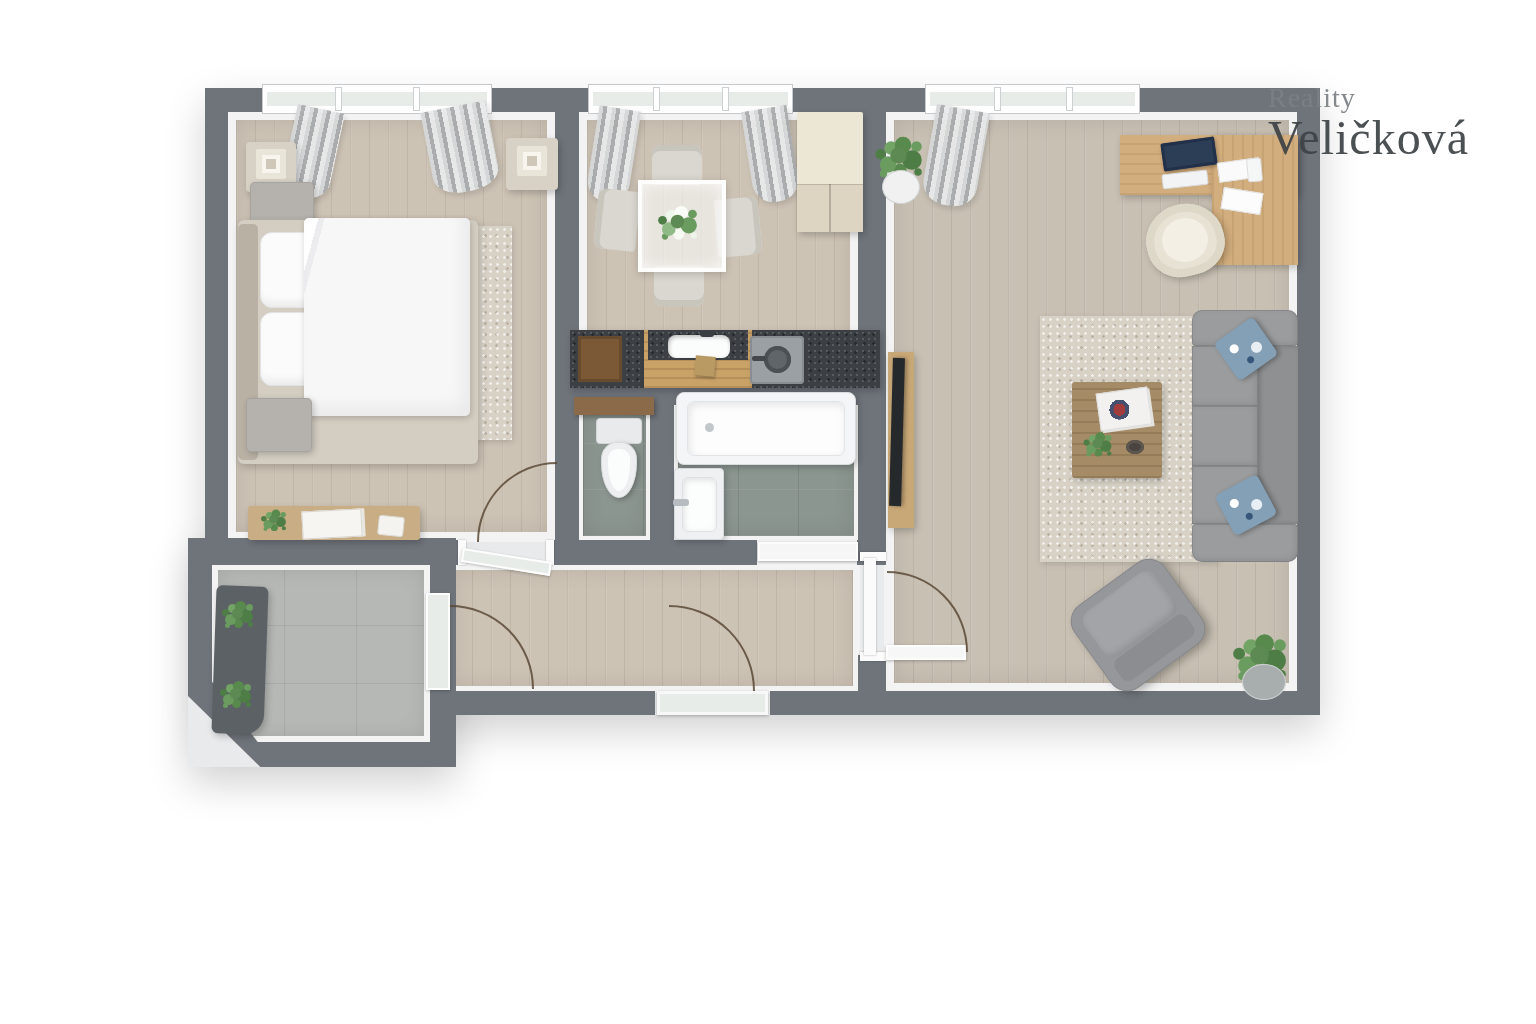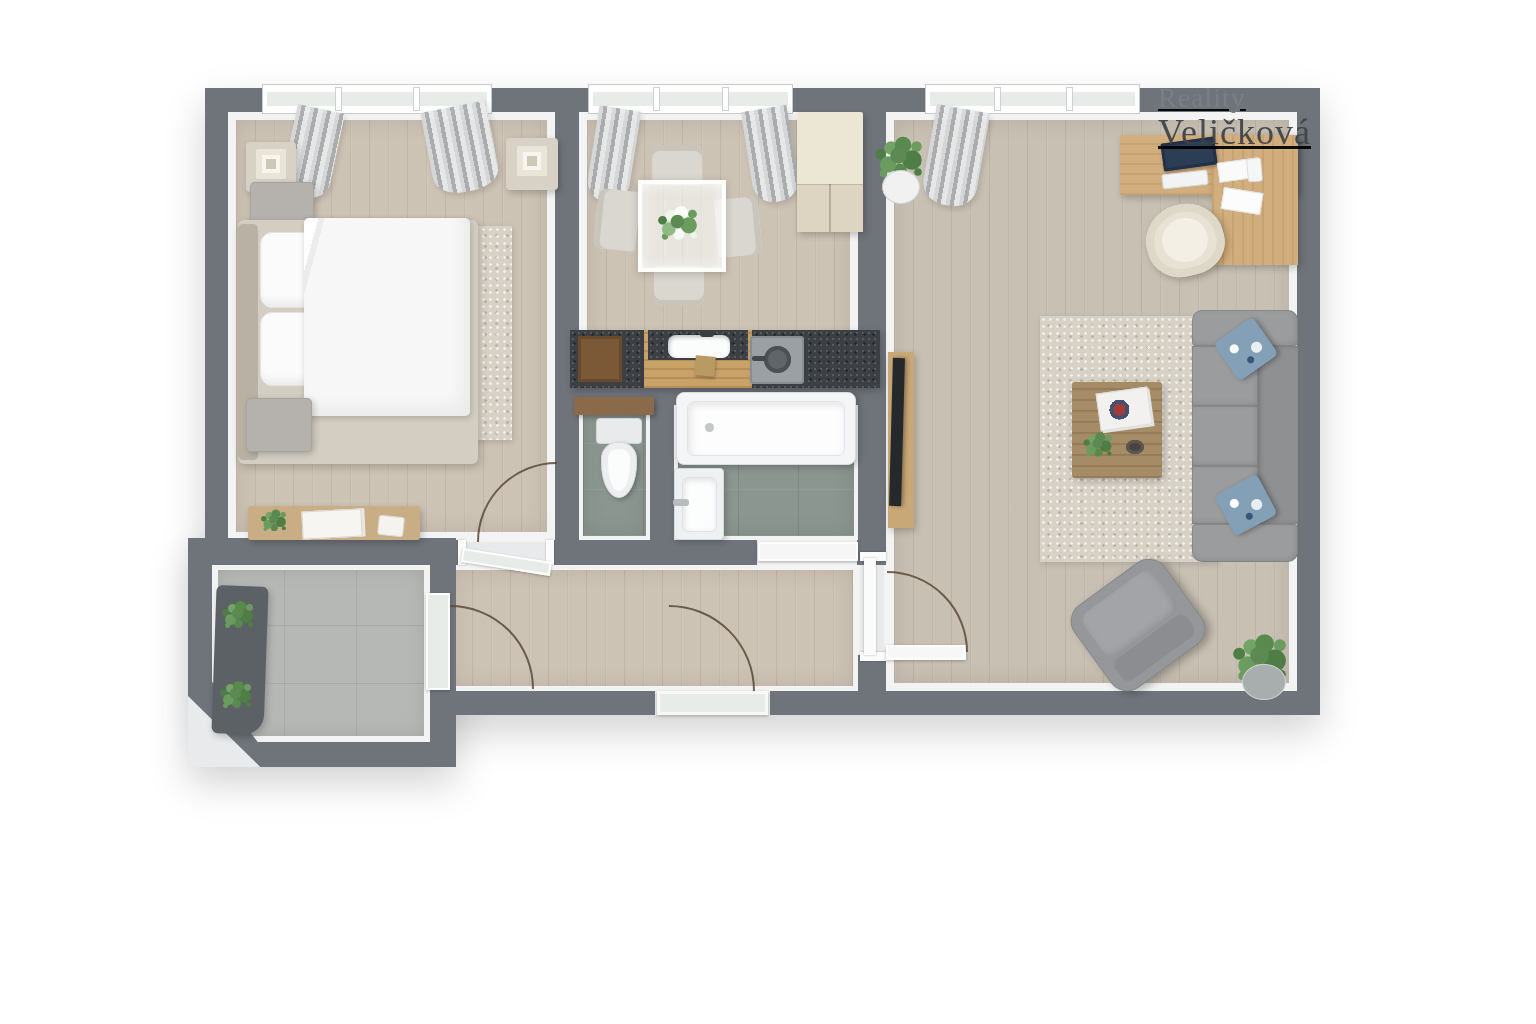--- a/index.html
+++ b/index.html
@@ -41,23 +41,23 @@
   .foliage{position:absolute;width:11px;height:11px;border-radius:50%;background:var(--plant-green,#5d8a52);
     box-shadow:9px 3px 0 1px #4e7d46,-7px 6px 0 0 #6a9b5f,3px -7px 0 0 #578a4c,-5px -5px 0 -1px #72a466,12px -6px 0 -2px #6a9b5f,-12px -1px 0 -2px #4e7d46,1px 10px 0 -1px #578a4c,-10px 12px 0 -3px #6a9b5f,13px 11px 0 -3px #4e7d46;}
   .pot{position:absolute;background:#f1f1f1;border:1px solid #cfd2d3;border-radius:50%;}
   .doorleaf{position:absolute;background:var(--glass,#e8ece9);border:2px solid #fdfdfd;box-shadow:0 1px 3px rgba(0,0,0,.25);box-sizing:border-box;}
   .jamb{position:absolute;background:#fbfbfb;box-shadow:0 0 2px rgba(0,0,0,.3);}
   .granite{background:radial-gradient(rgba(255,255,255,.14) 1px, rgba(0,0,0,0) 1.5px),radial-gradient(rgba(0,0,0,.35) 1px, rgba(0,0,0,0) 1.6px),var(--counter-dark,#3c4045);background-size:6px 6px,9px 9px;}
   .woodgrain{background:repeating-linear-gradient(0deg, rgba(92,62,30,.18) 0 2px, rgba(0,0,0,0) 2px 9px),var(--counter-wood,#c9a268);}
   .sofa-part{background:var(--sofa,#9b9c9e);box-shadow:inset 0 0 0 1px rgba(0,0,0,.10), inset -2px -2px 6px rgba(0,0,0,.10);}
   .pillow{background:radial-gradient(circle at 30% 35%, #ffffff 0 4px, rgba(0,0,0,0) 5px),radial-gradient(circle at 70% 60%, #e8eef2 0 5px, rgba(0,0,0,0) 6px),radial-gradient(circle at 45% 75%, #36567a 0 3px, rgba(0,0,0,0) 4px),var(--pillow-accent,#8aa4b8);border-radius:6px;box-shadow:2px 2px 5px rgba(0,0,0,.3);}
   
-  .wm{position:absolute;left:1158px;top:84px;z-index:60;line-height:1;opacity:.93;text-decoration:underline;}
+  .wm{position:absolute;left:1268px;top:84px;z-index:60;line-height:1;opacity:.93;}
   .wm .l1{font-size:28px;color:var(--watermark-light,#7b8084);letter-spacing:1px;}
-  .wm .l2{font-size:36px;color:var(--watermark-dark,#3e4347);margin-top:2px;letter-spacing:1px;}
+  .wm .l2{font-size:48px;color:var(--watermark-dark,#3e4347);margin-top:2px;letter-spacing:1px;}
   svg.arcs{position:absolute;left:0;top:0;z-index:40;pointer-events:none;}
 </style>
 </head>
 <body>
 
 <div class="canvas">
 
   <div class="underlay" style="left:205px;top:88px;width:1115px;height:627px;"></div>
   <div class="underlay" style="left:188px;top:538px;width:268px;height:229px;"></div>
 

